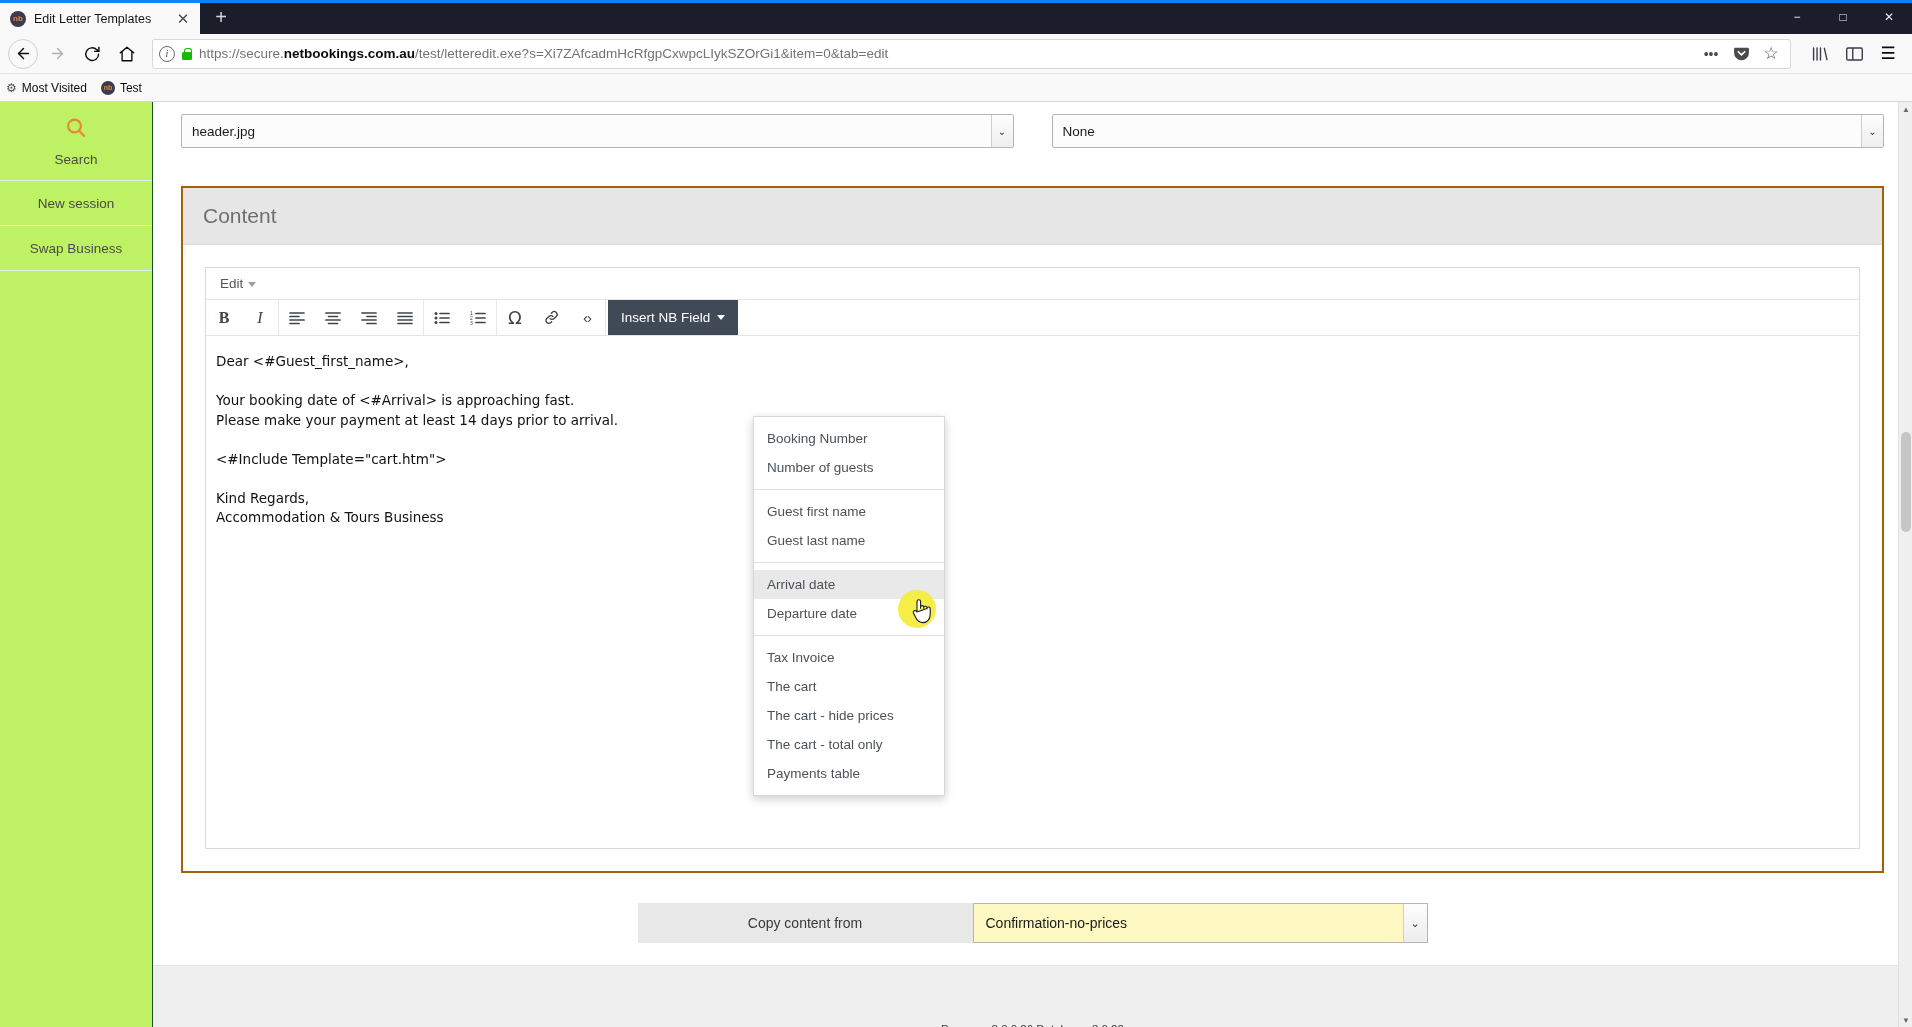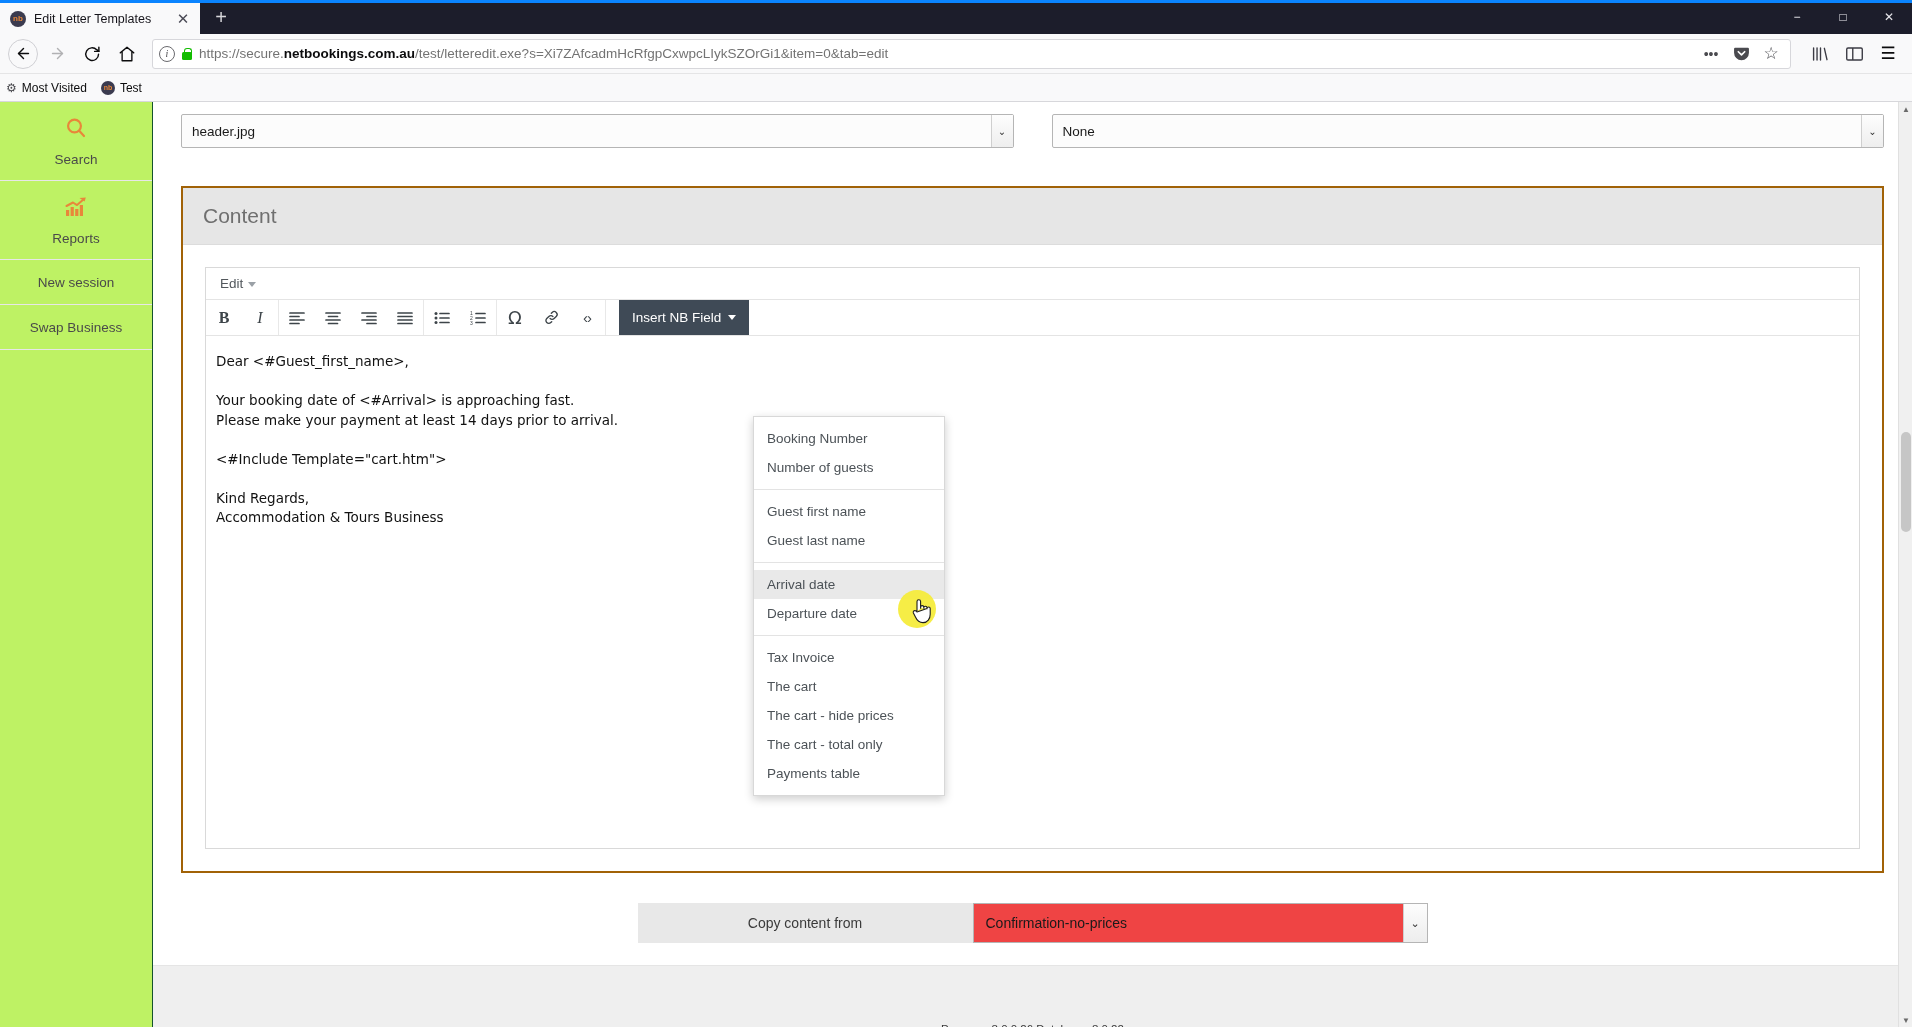--- a/index.html
+++ b/index.html
@@ -179,21 +179,21 @@
   }
   .tb-group { display:flex; border-right:1px solid #e8e8e8; }
   .tb-btn {
     width: 36px; display:flex; align-items:center; justify-content:center;
     color: #3d4449; font-size: 15px; cursor:pointer; user-select:none;
   }
   .tb-btn svg { display:block; }
   .nb-field {
     background:#3f4a56; color:#fff; font-size: 13.5px; padding: 0 13px;
     display:flex; align-items:center; gap: 7px; cursor:pointer;
-    margin-left: 13px;
+    margin-left: 2px;
   }
   .nb-field .caret-d {
     width:0;height:0;border-left:4.5px solid transparent;
     border-right:4.5px solid transparent;border-top:5px solid #fff;
   }
   .ed-content {
     height: 512px; padding: 16px 10px 10px 10px;
     font-family: "DejaVu Sans", sans-serif;
     font-size: 13.5px; line-height: 19.5px; color: #111;
     white-space: pre-wrap;
@@ -222,21 +222,21 @@
   
   .copyrow {
     margin: 30px 28px 0 28px; display:flex; justify-content:center;
   }
   .copy-inner { display:flex; align-items:stretch; width: 790px; }
   .copy-label {
     background:#e8e8e8; flex:1; display:flex; align-items:center;
     justify-content:center; font-size: 14px; color:#3a3a3a; padding: 12px;
   }
   .copy-sel {
-    width: 455px; position: relative; background:#ef4444;
+    width: 455px; position: relative; background:#fef9c3;
     border:1px solid #b5b5b5; display:flex; align-items:center;
     padding: 0 30px 0 12px; font-size: 14px; color:#1a1a1a; cursor:pointer;
   }
   .copy-sel .arrow {
     position:absolute;right:0;top:0;bottom:0;width:24px;
     background:linear-gradient(#fdfdfd,#ededed); border-left:1px solid #cfcfcf;
     display:flex;align-items:center;justify-content:center;font-size:11px;color:#333;
   }
   .page-body { padding-bottom: 26px; }
   .footer-strip {
@@ -360,33 +360,20 @@
 
     <div class="sidebar">
       <div class="side-item">
         <span class="side-icon">
           <svg width="24" height="24" viewBox="0 0 24 24" fill="none" stroke="#e8873a" stroke-width="2.2" stroke-linecap="round">
               <circle cx="10.5" cy="10" r="6.4"></circle>
               <line x1="15.4" y1="15" x2="20" y2="20"></line>
             </svg>
         </span>
         <span class="side-label">Search</span>
-      </div>
-      <div class="side-item">
-        <span class="side-icon">
-          <svg width="24" height="24" viewBox="0 0 24 24">
-              <rect x="2" y="15" width="3.2" height="6" fill="#e8873a"></rect>
-              <rect x="6.6" y="12" width="3.2" height="9" fill="#e8873a"></rect>
-              <rect x="11.2" y="14" width="3.2" height="7" fill="#e8873a"></rect>
-              <rect x="15.8" y="10" width="3.2" height="11" fill="#e8873a"></rect>
-              <path d="M2.5 11 9 7.5l4 2.6 7-6" fill="none" stroke="#e8873a" stroke-width="2" stroke-linecap="round" stroke-linejoin="round"></path>
-              <polygon points="21.8,2.4 15.5,3 20.6,6.4" fill="#e8873a"></polygon>
-            </svg>
-        </span>
-        <span class="side-label">Reports</span>
       </div>
       <div class="side-item plain">
         <span class="side-label">New session</span>
       </div>
       <div class="side-item plain">
         <span class="side-label">Swap Business</span>
       </div>
     </div>
 
     <div class="main">

